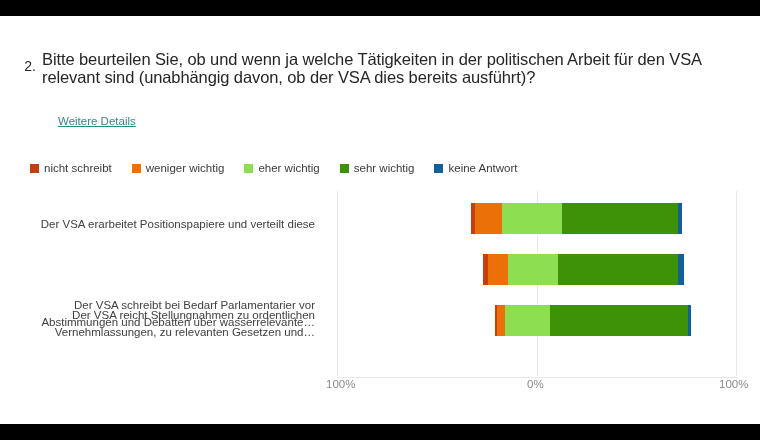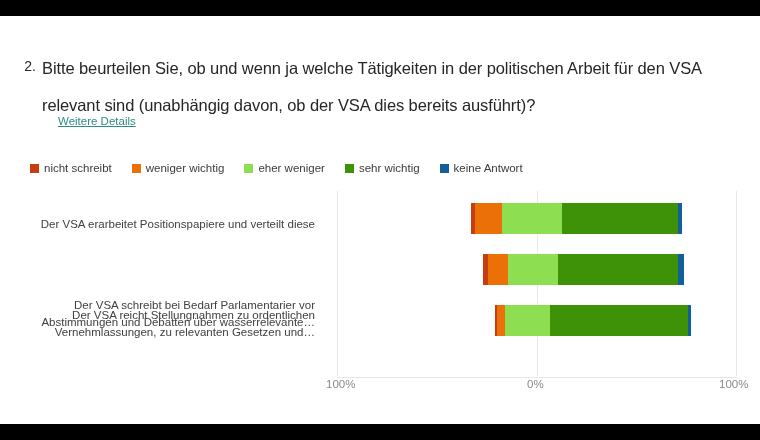--- a/index.html
+++ b/index.html
@@ -39,21 +39,21 @@
     font-size: 14px;
     color: #262626;
     line-height: 20px;
   }
   #q-text {
     position: absolute;
     left: 28px;
     top: 0px;
     width: 700px;
     font-size: 16.5px;
-    line-height: 37px;
+    line-height: 18px;
     color: #262626;
     letter-spacing: -0.1px;
   }
   #details-link {
     position: absolute;
     left: 18px;
     top: 99px;
     font-size: 11.5px;
     color: #2e8b84;
     text-decoration: underline;
@@ -175,21 +175,21 @@
     <div class="legend-item">
       <span class="legend-swatch" style="background: rgb(196, 62, 15);"></span>
       <span class="legend-label">nicht schreibt</span>
     </div>
     <div class="legend-item">
       <span class="legend-swatch" style="background: rgb(236, 112, 8);"></span>
       <span class="legend-label">weniger wichtig</span>
     </div>
     <div class="legend-item">
       <span class="legend-swatch" style="background: rgb(142, 222, 81);"></span>
-      <span class="legend-label">eher weniger</span>
+      <span class="legend-label">eher wichtig</span>
     </div>
     <div class="legend-item">
       <span class="legend-swatch" style="background: rgb(61, 146, 8);"></span>
       <span class="legend-label">sehr wichtig</span>
     </div>
     <div class="legend-item">
       <span class="legend-swatch" style="background: rgb(17, 96, 156);"></span>
       <span class="legend-label">keine Antwort</span>
     </div>
   </div>

